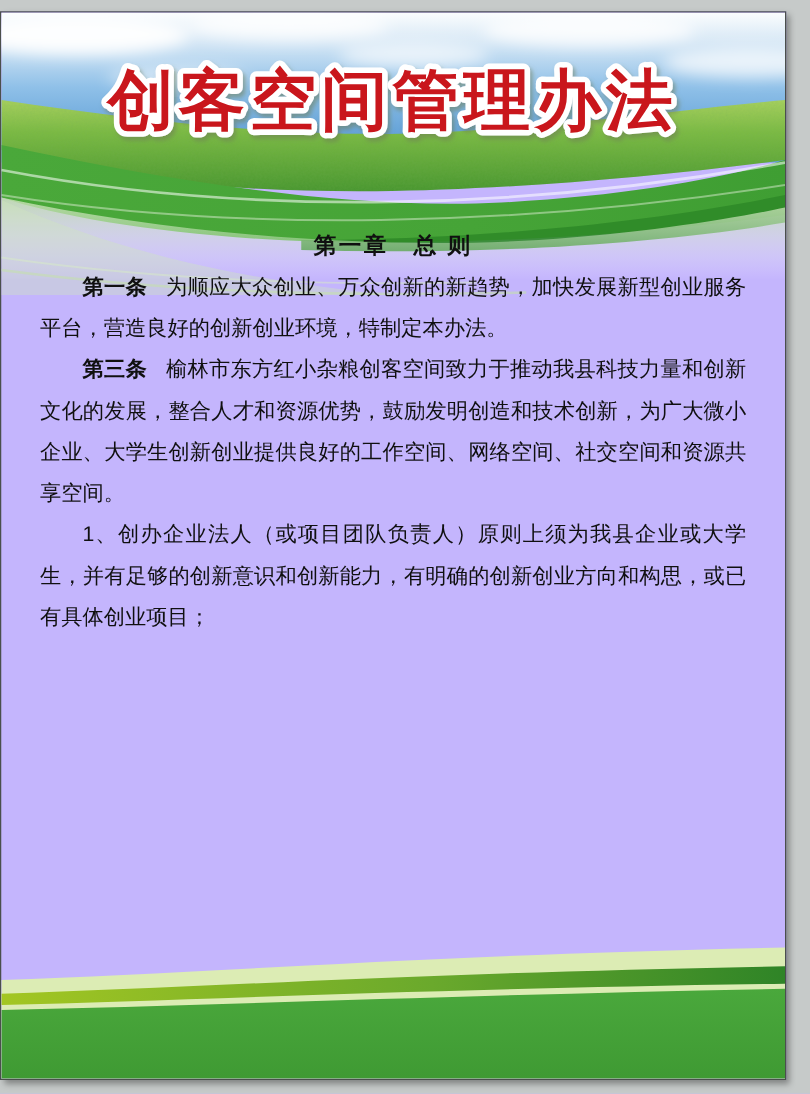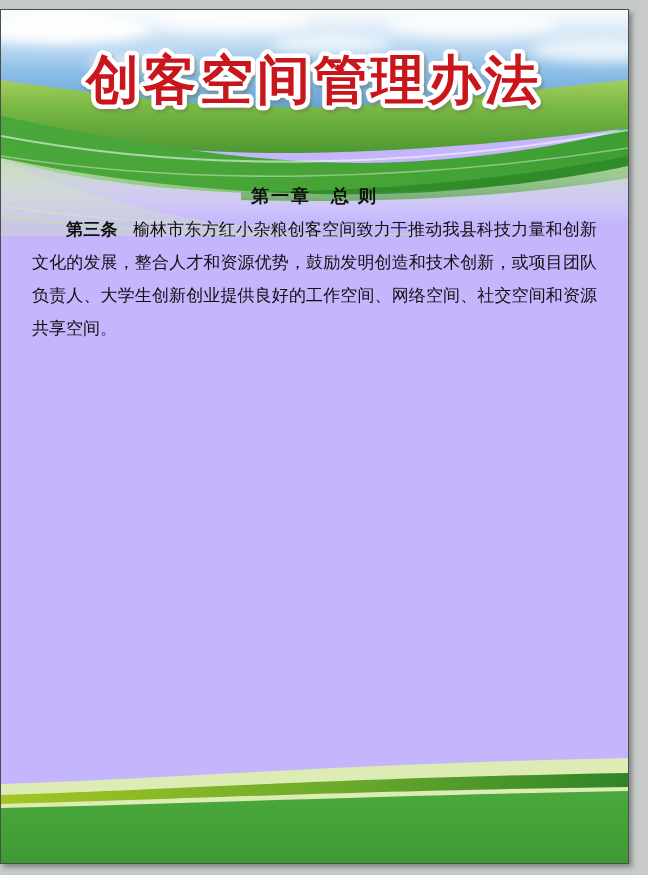--- a/index.html
+++ b/index.html
@@ -113,27 +113,29 @@
     <path d="M0,150 C90,190 180,212 310,226 L0,226 Z" fill="#cfe6bd" opacity="0.4"></path>
     <path d="M0,206 C120,222 250,228 420,224" stroke="#c4e0ae" stroke-width="2" fill="none" opacity="0.6"></path>
     <path d="M0,196 C110,212 230,219 380,216" stroke="#d7ebc6" stroke-width="1.5" fill="none" opacity="0.5"></path>
 
     <text class="title-text" x="313" y="88" text-anchor="middle" font-size="53" letter-spacing="4" fill="#c9151b" stroke="#ffffff" stroke-width="9" stroke-linejoin="round" paint-order="stroke fill" filter="url(#titleShadow)">创客空间管理办法</text>
   </svg>
 
   <div class="content">
     <div class="chapter">第一章　总 则</div>
 
+    <p class="para"><span class="lbl">第一条</span><span>为顺应大众创业、万众创新的新趋势，加快发展新型创业服务平台，营造良好的创新创业环境，特制定本办法。</span></p>
 
 
-    <p class="para"><span class="lbl">第三条</span><span>榆林市东方红小杂粮创客空间致力于推动我县科技力量和创新文化的发展，整合人才和资源优势，鼓励发明创造和技术创新，或项目团队负责人、大学生创新创业提供良好的工作空间、网络空间、社交空间和资源共享空间。</span></p>
+    <p class="para"><span class="lbl">第三条</span><span>榆林市东方红小杂粮创客空间致力于推动我县科技力量和创新文化的发展，整合人才和资源优势，鼓励发明创造和技术创新，为广大微小企业、大学生创新创业提供良好的工作空间、网络空间、社交空间和资源共享空间。</span></p>
 
 
 
 
+    <p class="para"><span>1、创办企业法人（或项目团队负责人）原则上须为我县企业或大学生，并有足够的创新意识和创新能力，有明确的创新创业方向和构思，或已有具体创业项目；</span></p>
   </div>
 
   <svg class="footer-art" width="627" height="107" viewBox="0 0 627 107">
     <defs>
       <linearGradient id="stripe" x1="0" y1="0" x2="1" y2="0">
         <stop offset="0" stop-color="#a3c622"></stop>
         <stop offset="0.55" stop-color="#6aa92c"></stop>
         <stop offset="1" stop-color="#2f8427"></stop>
       </linearGradient>
       <linearGradient id="solidGreen" x1="0" y1="0" x2="0" y2="1">

